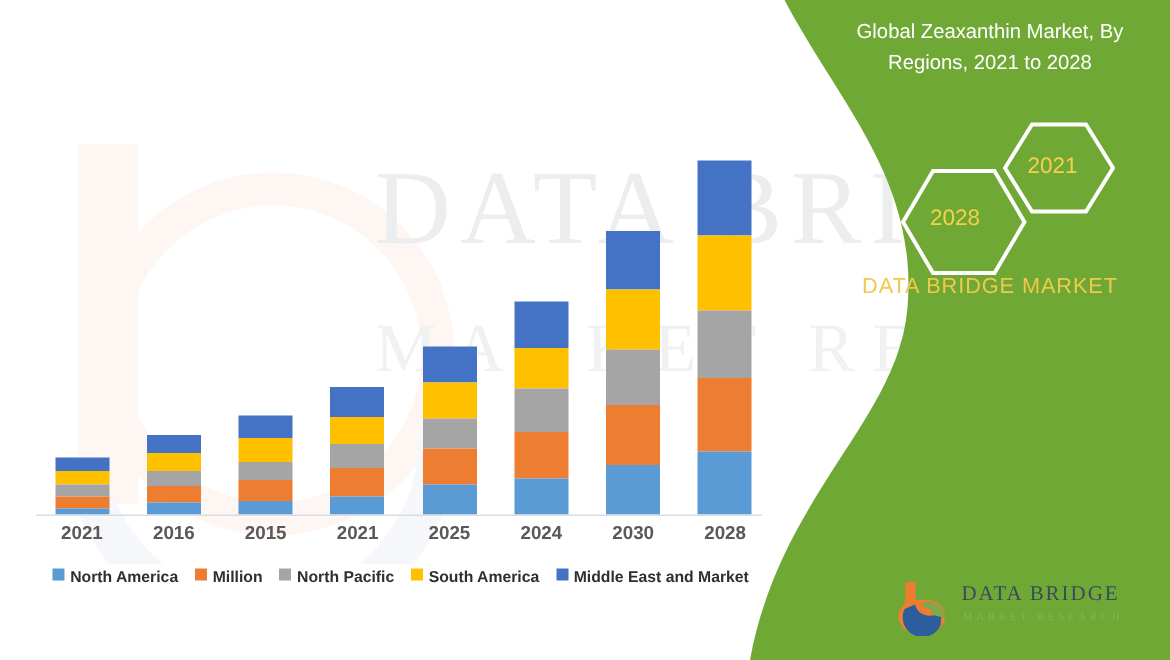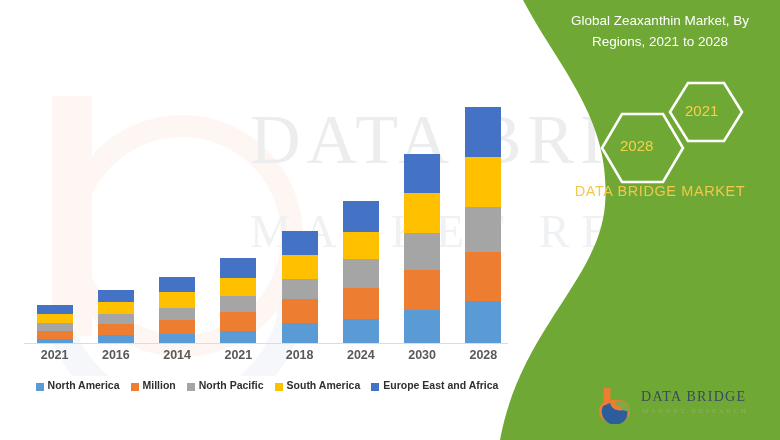--- a/index.html
+++ b/index.html
@@ -51,21 +51,21 @@
   }
   .xlab{
     flex:1 1 0;text-align:center;font-size:12.5px;color:#595959;font-weight:700;
     font-family:"Liberation Sans","DejaVu Sans",sans-serif;
   }
 
   .legend{
     position:absolute;left:12px;top:376px;width:510px;height:18px;
     display:flex;justify-content:center;align-items:center;gap:11px;
   }
-  .leg-item{display:flex;align-items:flex-end;gap:4px;}
+  .leg-item{display:flex;align-items:flex-start;gap:4px;}
   .leg-swatch{width:8px;height:8px;display:inline-block;}
   .leg-text{font-size:10.5px;color:#2f2f2f;font-weight:700;white-space:nowrap;}
 
   
   .green-panel{
     position:absolute;left:0;top:0;width:780px;height:440px;pointer-events:none;
   }
   .green-content{position:absolute;left:540px;top:0;width:240px;height:440px;}
   .g-title{
     position:absolute;left:10px;top:10px;width:220px;text-align:center;
@@ -203,23 +203,23 @@
           <div class="seg" style="height: 45.4272px; background: rgb(165, 165, 165);"></div>
           <div class="seg" style="height: 48.7512px; background: rgb(237, 125, 49);"></div>
           <div class="seg" style="height: 42.1033px; background: rgb(91, 155, 213);"></div>
         </div>
       </div>
     </div>
   <div class="axis-line"></div>
   <div class="xlabels" id="xlabels">
       <div class="xlab">2021</div>
       <div class="xlab">2016</div>
-      <div class="xlab">2014</div>
+      <div class="xlab">2015</div>
       <div class="xlab">2021</div>
-      <div class="xlab">2018</div>
+      <div class="xlab">2025</div>
       <div class="xlab">2024</div>
       <div class="xlab">2030</div>
       <div class="xlab">2028</div>
     </div>
   <div class="legend" id="legend">
       <div class="leg-item">
         <span class="leg-swatch" style="background: rgb(91, 155, 213);"></span>
         <span class="leg-text">North America</span>
       </div>
       <div class="leg-item">
@@ -229,21 +229,21 @@
       <div class="leg-item">
         <span class="leg-swatch" style="background: rgb(165, 165, 165);"></span>
         <span class="leg-text">North Pacific</span>
       </div>
       <div class="leg-item">
         <span class="leg-swatch" style="background: rgb(255, 192, 0);"></span>
         <span class="leg-text">South America</span>
       </div>
       <div class="leg-item">
         <span class="leg-swatch" style="background: rgb(68, 114, 196);"></span>
-        <span class="leg-text">Europe East and Africa</span>
+        <span class="leg-text">Middle East and Market</span>
       </div>
     </div>
 
   <div class="logo">
     <svg class="logo-mark" viewBox="0 0 40 38">
       <path d="M10 2 L10 30" stroke="#ED7D31" stroke-width="7" stroke-linecap="butt" fill="none"></path>
       <path d="M10 14 L22 14 A11 11 0 0 1 22 36 L13 36 A11 11 0 0 1 13 14 Z" fill="#ED7D31"></path>
       <path d="M6 20 A13 13 0 0 0 30 31 L31 20 A10 10 0 0 1 13 17 Z" fill="#2C5E9E"></path>
       <path d="M18 16 A11 11 0 0 1 33 26 L25 24 A6 6 0 0 0 19 19 Z" fill="#7DA94A"></path>
     </svg>

